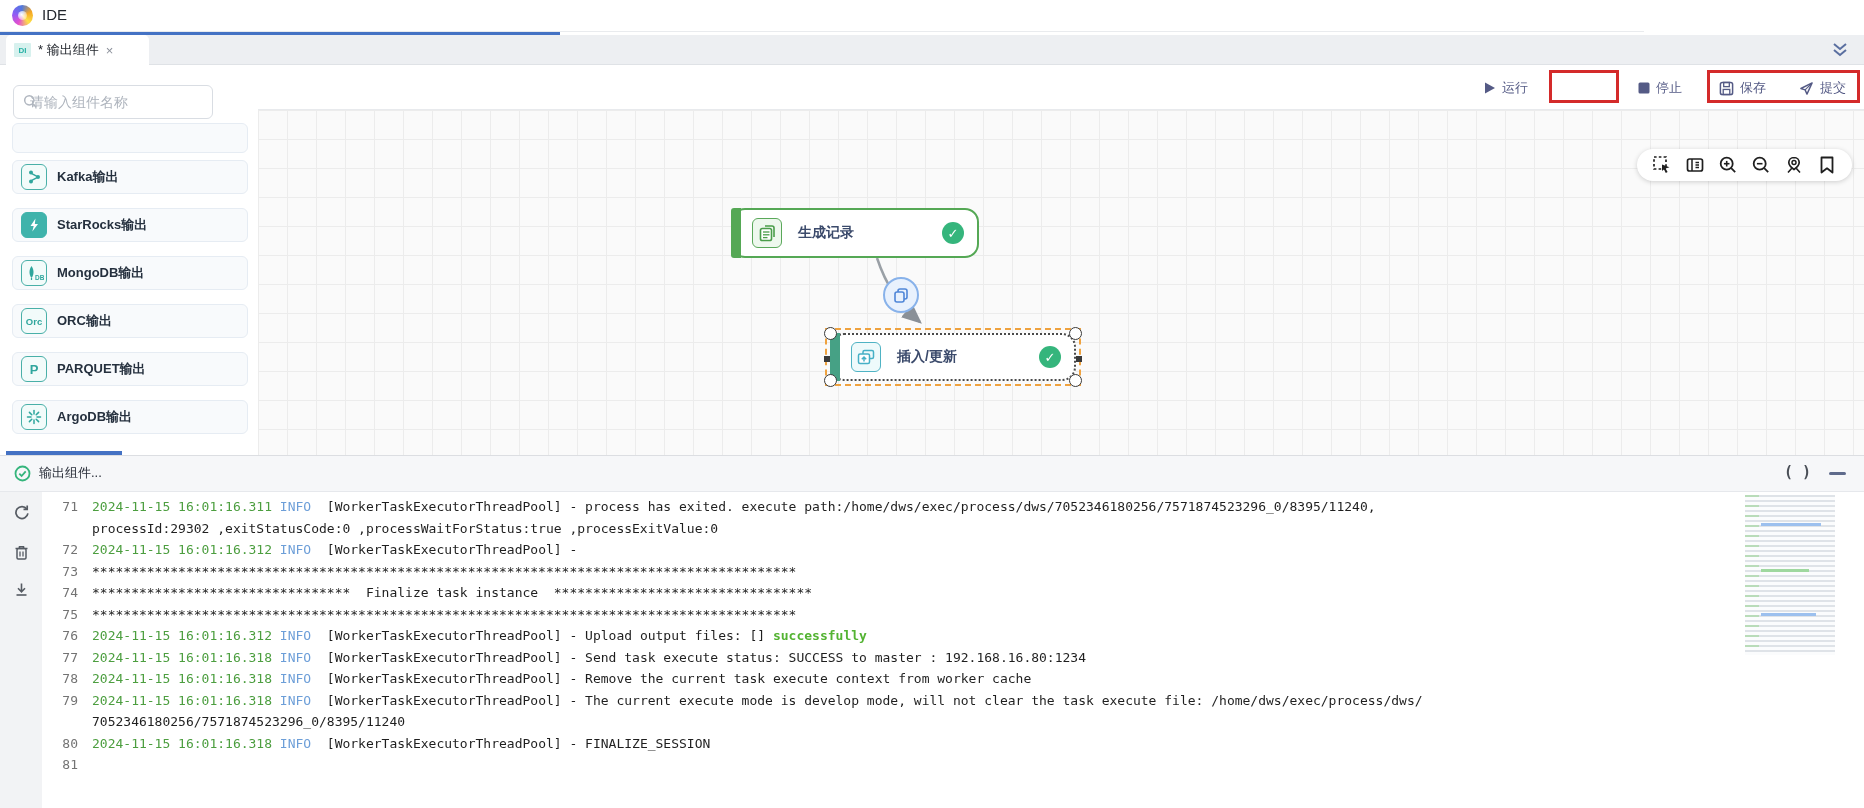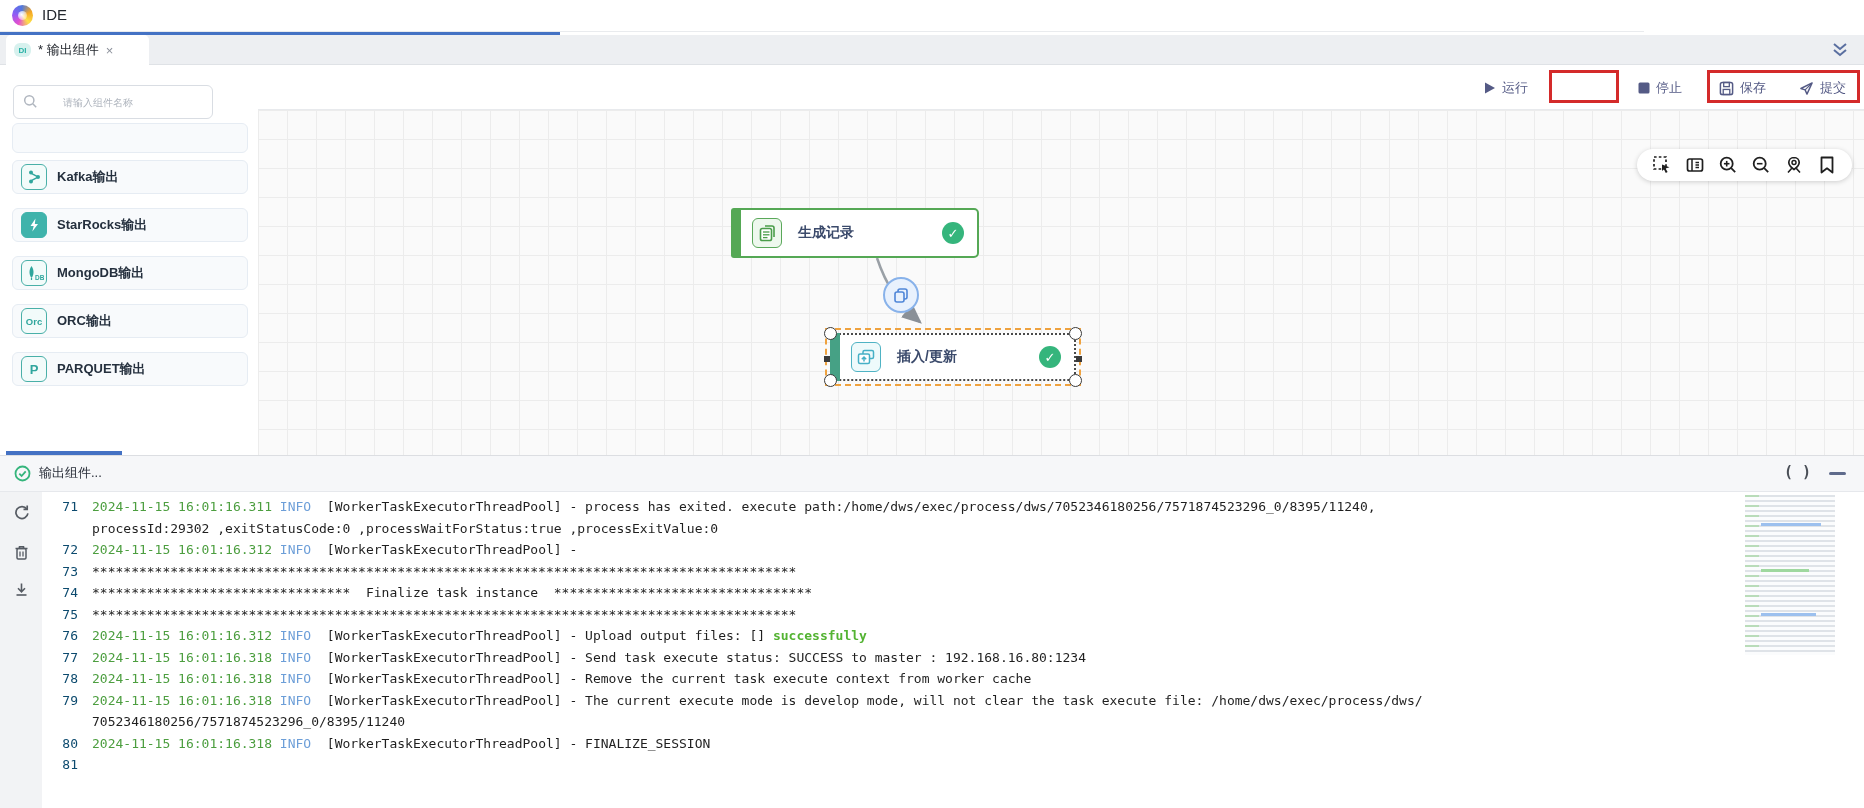--- a/index.html
+++ b/index.html
@@ -16,31 +16,31 @@
           border-radius:50%; background:radial-gradient(circle at 40% 40%, #fff, rgba(255,255,255,.2)); }
   .app-title { position:absolute; left:42px; top:6px; font-size:15px; font-weight:500; color:#23272e; }
   .top-indicator { position:absolute; left:0; top:32px; width:560px; height:3px; background:#4472c4; }
 
   
   .tabbar { position:absolute; left:0; top:35px; width:1864px; height:30px; background:#edeff2;
             border-bottom:1px solid #dfe2e6; }
   .tab { position:absolute; left:6px; top:0; height:30px; min-width:143px; background:#fff;
          border-radius:5px 5px 0 0; display:flex; align-items:center; padding:0 10px 0 8px; gap:7px; }
   .di-badge { display:inline-flex; align-items:center; justify-content:center; width:17px; height:14px;
-         background:#d7f1ee; color:#27b1a5; font-size:8px; font-weight:700; border-radius:6px; }
+         background:#d7f1ee; color:#27b1a5; font-size:8px; font-weight:700; border-radius:1px; }
   .tab-title { font-size:13px; color:#23272e; }
   .tab-close { font-size:13px; color:#8a8f99; cursor:pointer; }
   .chevrons { position:absolute; right:14px; top:7px; width:20px; height:17px; }
 
   
   .main { position:absolute; left:0; top:65px; width:1864px; height:390px; display:flex; }
   .sidebar { position:relative; width:258px; height:390px; background:#fff; }
   .search-wrap { position:absolute; left:13px; top:20px; width:200px; height:34px; }
   .search-wrap input { width:100%; height:100%; border:1px solid #d9dde3; border-radius:6px;
-        padding:0 8px 0 49px; font-size:10px; color:#333; outline:none; font-family:inherit; }
+        padding:0 8px 0 16px; font-size:14px; color:#333; outline:none; font-family:inherit; }
   .search-wrap input::placeholder { color:#aeb4bd; }
   .search-ico { position:absolute; left:10px; top:9px; }
   .s-list { position:absolute; left:0; top:58px; width:258px; height:332px; overflow:hidden; }
   .s-item { position:relative; margin:0 10px 14px 12px; height:34px; background:#f8fafc;
         border:1px solid #e6ecf3; border-radius:6px; display:flex; align-items:center; gap:10px;
         padding-left:8px; cursor:pointer; }
   .s-item.partial { height:30px; margin-bottom:7px; border-radius:6px; }
   .s-icon { width:26px; height:26px; border:1.5px solid #49b0a8; border-radius:6px; background:#f2fbfa;
         display:flex; align-items:center; justify-content:center; flex:none; }
   .s-label { font-size:13px; font-weight:600; color:#25303e; }
@@ -52,21 +52,21 @@
   .tbtn svg { flex:none; }
 
   
   .canvas { position:relative; flex:1; background-color:#fafafa;
       background-image:linear-gradient(#ececec 1px,transparent 1px),
                        linear-gradient(90deg,#ececec 1px,transparent 1px);
       background-size:29px 29px; overflow:hidden; }
   .edge-svg { position:absolute; left:0; top:0; width:100%; height:100%; pointer-events:none; }
   .edge-icon { position:absolute; left:625px; top:167px; width:36px; height:36px; border-radius:50%;
       background:#e8f1fd; border:2px solid #88b2ea; display:flex; align-items:center; justify-content:center; }
-  .node { position:absolute; display:flex; align-items:center; background:#fff; border-radius:5px; }
+  .node { position:absolute; display:flex; align-items:center; background:#fff; border-radius:14px; }
   .node-bar { width:10px; align-self:stretch; border-radius:3px 0 0 3px; flex:none; }
   .node-icon { width:30px; height:30px; border-radius:6px; margin-left:11px; display:flex;
       align-items:center; justify-content:center; flex:none; }
   .node-label { flex:1; margin-left:16px; font-size:14px; font-weight:600; color:#3b4a6b; }
   .check { width:22px; height:22px; border-radius:50%; background:#35b57c; color:#fff; font-size:13px;
       font-weight:700; display:flex; align-items:center; justify-content:center; margin-right:13px; flex:none; }
   .node1 { left:473px; top:98px; width:248px; height:50px; border:2px solid #55a855; }
   .node1 .node-bar { background:#55a855; margin:-2px 0 -2px -2px; }
   .node1 .node-icon { background:#eef8ee; border:1.5px solid #5aa85a; }
   .selection { position:absolute; left:567px; top:218px; width:256px; height:58px;
@@ -93,21 +93,21 @@
   .ph-right { position:absolute; right:18px; top:7px; display:flex; align-items:center; gap:18px; }
   .paren-ico { font-family:"DejaVu Sans Mono",monospace; font-size:15px; font-weight:700; color:#4a4f57; cursor:pointer; }
   .min-ico { width:17px; height:3px; border-radius:2px; background:#5f6b8c; cursor:pointer; margin-top:2px; }
 
   .log { position:absolute; left:0; top:492px; width:1864px; height:316px; background:#fff; overflow:hidden; }
   .log-strip { position:absolute; left:0; top:0; width:42px; height:316px; background:#f2f3f5; }
   .strip-ico { position:absolute; left:13px; cursor:pointer; }
   .lrow { position:relative; white-space:pre; font-family:"DejaVu Sans Mono","Liberation Mono",monospace;
       font-size:13px; line-height:21.5px; height:21.5px; overflow:hidden; }
   .log-rows { position:absolute; left:0; top:4px; width:1740px; }
-  .lnum { display:inline-block; width:92px; text-align:right; padding-right:14px; color:#0c4a6e; }
+  .lnum { display:inline-block; width:92px; text-align:right; padding-right:14px; color:#737373; }
   .lts { color:#4c9e3f; }
   .llvl { color:#6c9ed8; }
   .ltxt { color:#1f1f1f; }
   .lhl { color:#53b332; font-weight:700; }
   .minimap { position:absolute; left:1745px; top:3px; width:90px; height:160px; background:#fbfcfd;
       background-image:
         repeating-linear-gradient(180deg,#b9dcb9 0 2px,transparent 2px 10px),
         repeating-linear-gradient(180deg,#dfe3e8 0 2px,transparent 2px 5px);
       background-size:14px 100%,100% 100%; background-repeat:no-repeat,repeat; }
   .mm-blip { position:absolute; }
@@ -196,20 +196,37 @@
 
         <div class="s-item">
           <span class="s-icon">
             <svg width="18" height="18" viewBox="0 0 18 18">
                 <text x="9" y="14" font-size="13" font-weight="700" fill="#2fa69d" text-anchor="middle" font-family="Liberation Sans, sans-serif">P</text>
               </svg>
           </span>
           <span class="s-label">PARQUET输出</span>
         </div>
 
+        <div class="s-item">
+          <span class="s-icon">
+            <svg width="18" height="18" viewBox="0 0 18 18">
+                <g stroke="#2fa69d" stroke-width="1.5" stroke-linecap="round">
+                  <line x1="9" y1="2.5" x2="9" y2="6"></line>
+                  <line x1="9" y1="12" x2="9" y2="15.5"></line>
+                  <line x1="2.5" y1="9" x2="6" y2="9"></line>
+                  <line x1="12" y1="9" x2="15.5" y2="9"></line>
+                  <line x1="4.4" y1="4.4" x2="6.8" y2="6.8"></line>
+                  <line x1="11.2" y1="11.2" x2="13.6" y2="13.6"></line>
+                  <line x1="13.6" y1="4.4" x2="11.2" y2="6.8"></line>
+                  <line x1="4.4" y1="13.6" x2="6.8" y2="11.2"></line>
+                </g>
+              </svg>
+          </span>
+          <span class="s-label">ArgoDB输出</span>
+        </div>
       </div>
     </div>
 
     <div class="right-col">
       <div class="toolbar">
         <div class="tbtn" style="left:1225px;">
           <svg width="13" height="14" viewBox="0 0 13 14">
               <polygon points="2,1.5 12,7 2,12.5" fill="#545a85"></polygon>
             </svg>
           <span>运行</span>

